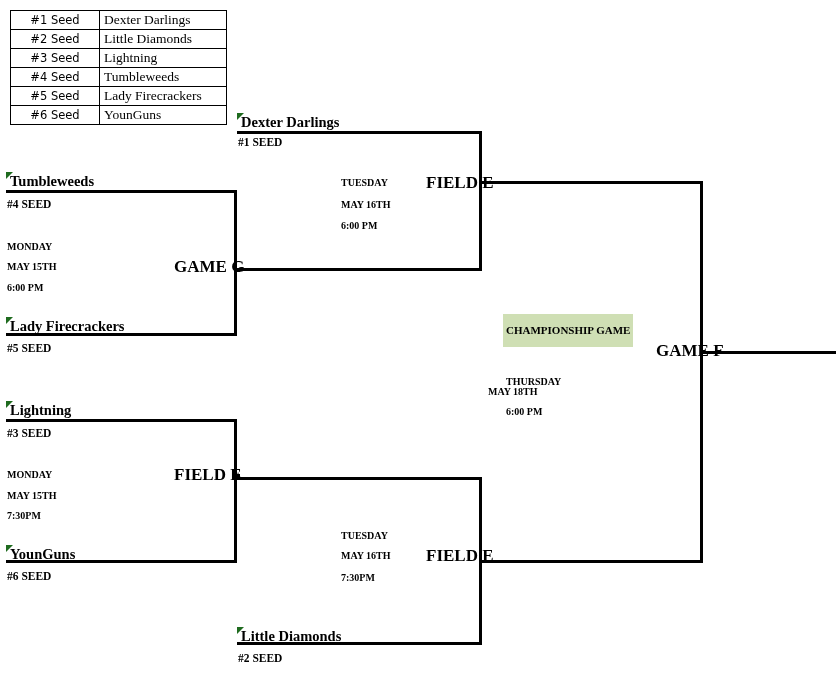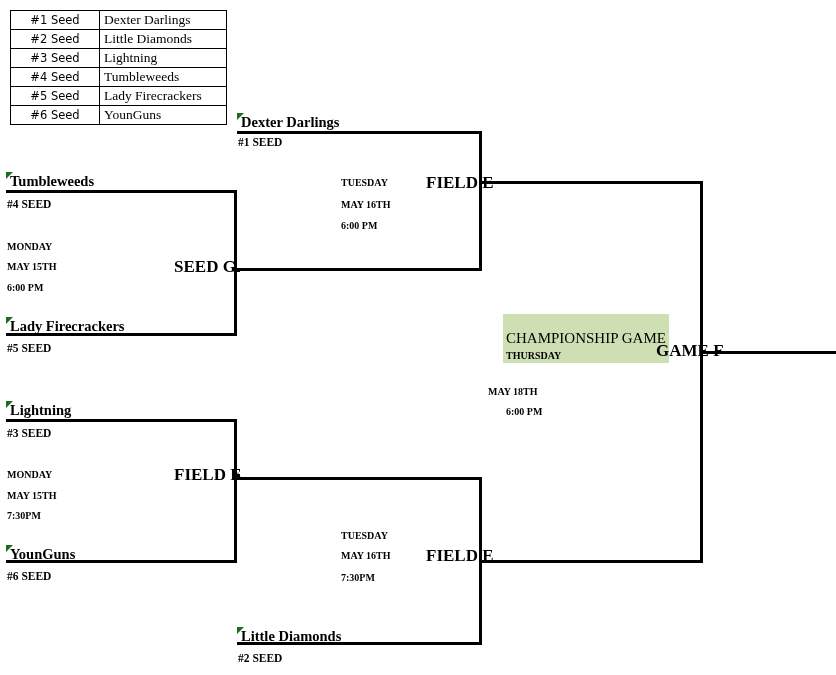--- a/index.html
+++ b/index.html
@@ -94,25 +94,25 @@
     position: absolute;
     font-family: "Liberation Serif", "DejaVu Serif", serif;
     font-weight: bold;
     font-size: 17px;
     line-height: 19px;
     white-space: nowrap;
   }
   .champ-title {
     position: absolute;
     font-family: "Liberation Serif", "DejaVu Serif", serif;
-    font-weight: normal;
-    font-size: 15px;
+    font-weight: bold;
+    font-size: 11px;
     line-height: 17px;
     white-space: nowrap;
-    padding: 16px 3px;
+    padding: 8px 3px;
   }
   
   .cmt {
     position: absolute;
     width: 0;
     height: 0;
     border-top: 7px solid #1f6b1f;
     border-right: 7px solid transparent;
     left: 0;
     top: 0;
@@ -168,21 +168,21 @@
 
   <div class="team-wrap" style="left:6px; top:172px;">
     <span class="cmt"></span>
     <span class="team" style="position:static; display:inline-block;">Tumbleweeds</span>
   </div>
   <div class="bx" style="left:6px; top:190px; width:231px; height:146px;"></div>
   <div class="seedlbl" style="left:7px; top:198px;">#4 SEED</div>
   <div class="meta" style="left:7px; top:237px;">MONDAY</div>
   <div class="meta" style="left:7px; top:257px;">MAY 15TH</div>
   <div class="meta" style="left:7px; top:278px;">6:00 PM</div>
-  <div class="field" style="left:174px; top:257px;">SEED G</div>
+  <div class="field" style="left:174px; top:257px;">GAME G</div>
   <div class="team-wrap" style="left:6px; top:317px;">
     <span class="cmt"></span>
     <span class="team" style="position:static; display:inline-block;">Lady Firecrackers</span>
   </div>
   <div class="seedlbl" style="left:7px; top:342px;">#5 SEED</div>
 
   <div class="stub" style="left:237px; top:269px; width:3px;"></div>
 
   <div class="team-wrap" style="left:6px; top:401px;">
     <span class="cmt"></span>
@@ -210,20 +210,20 @@
   <div class="team-wrap" style="left:237px; top:627px;">
     <span class="cmt"></span>
     <span class="team" style="position:static; display:inline-block;">Little Diamonds</span>
   </div>
   <div class="seedlbl" style="left:238px; top:652px;">#2 SEED</div>
 
   <div class="stub" style="left:482px; top:560px; width:3px;"></div>
 
   <div class="bx" style="left:481px; top:181px; width:222px; height:382px;"></div>
   <div class="champ-title" style="left:503px; top:314px; background:#cfdfb4;">CHAMPIONSHIP GAME</div>
-  <div class="meta" style="left:506px; top:346px;">THURSDAY</div>
+  <div class="meta" style="left:506px; top:372px;">THURSDAY</div>
   <div class="meta" style="left:488px; top:382px;">MAY 18TH</div>
   <div class="meta" style="left:506px; top:402px;">6:00 PM</div>
   <div class="field" style="left:656px; top:341px;">GAME F</div>
 
   <div class="stub" style="left:703px; top:351px; width:133px;"></div>
 
 </div>
 
 </body></html>

